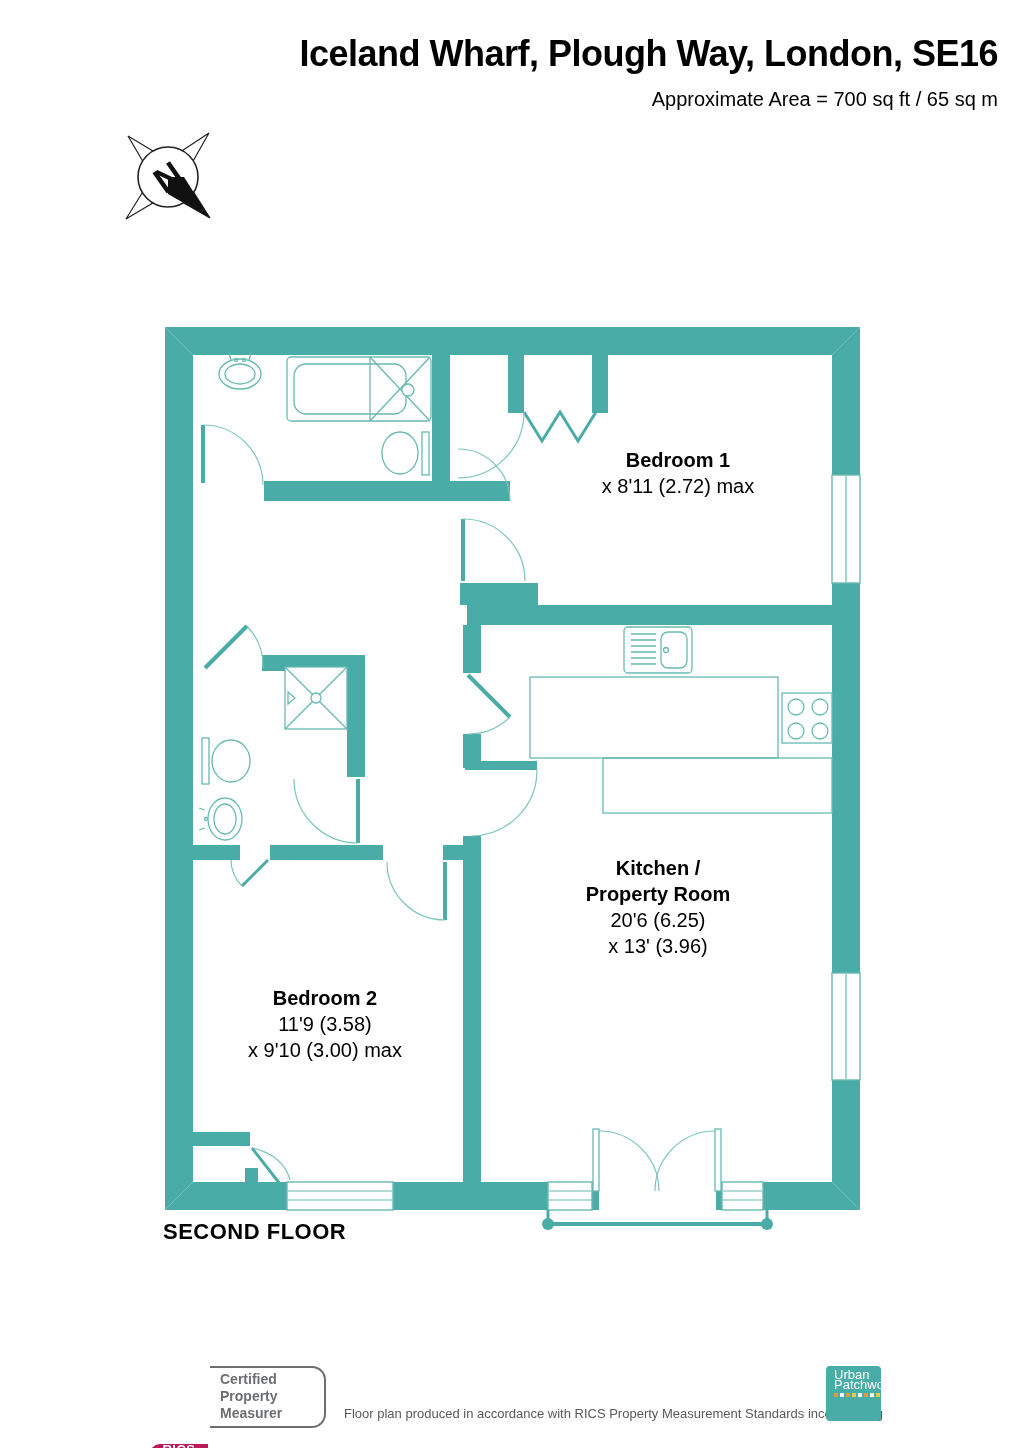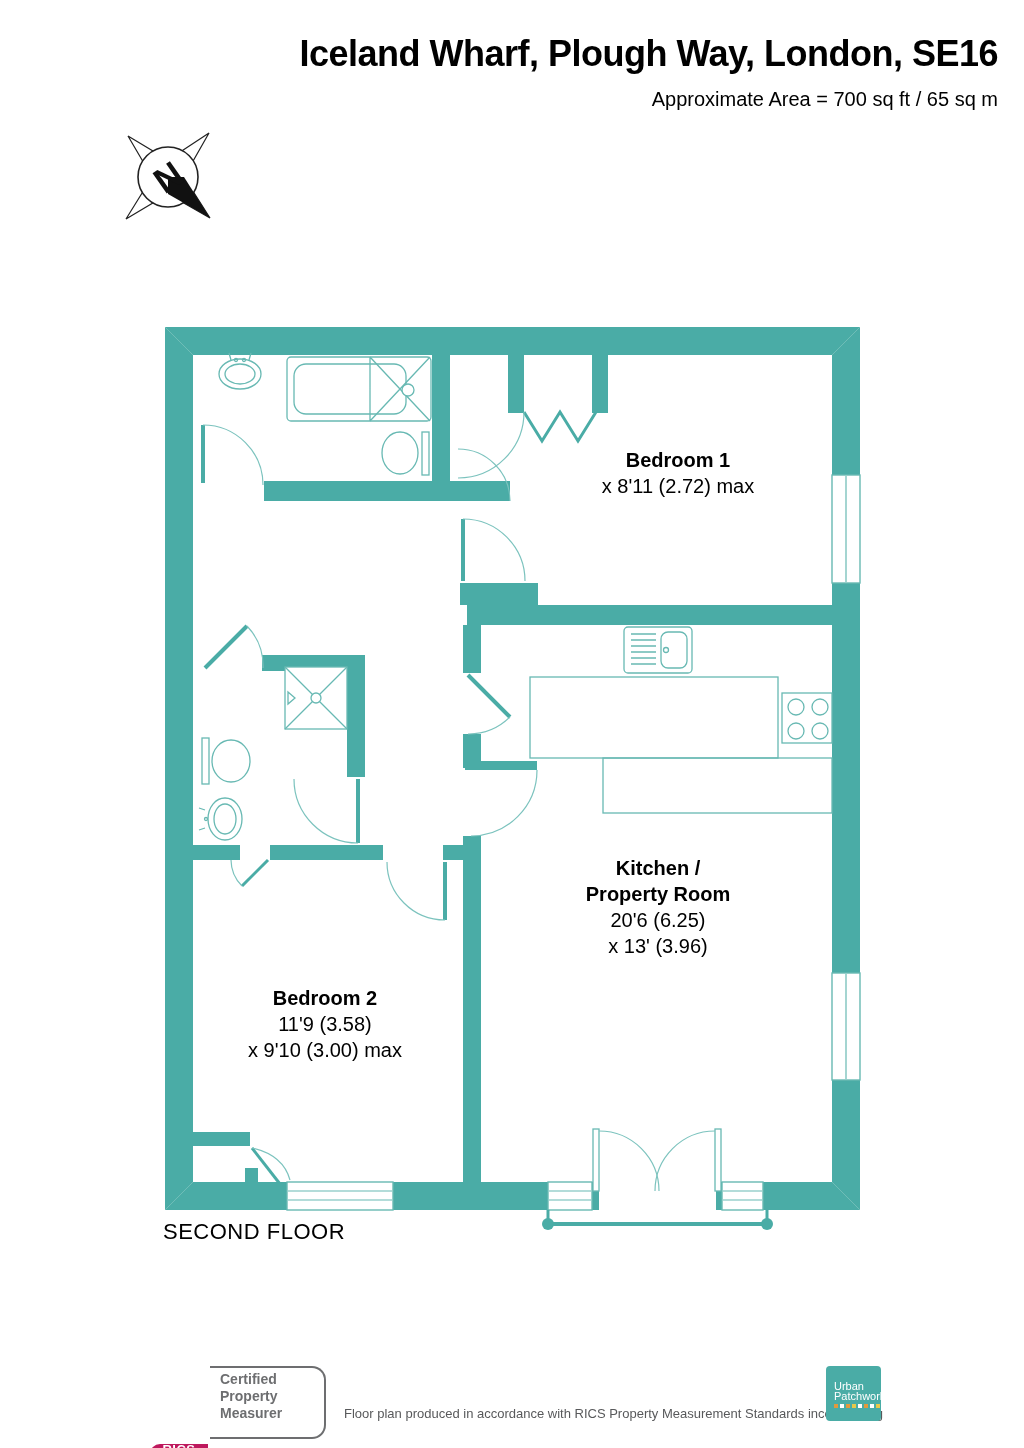--- a/index.html
+++ b/index.html
@@ -9,21 +9,21 @@
   
   #header{position:absolute;top:34px;right:26px;text-align:right;color:#000;}
   #title{font-size:36px;font-weight:bold;letter-spacing:-.5px;line-height:40px;margin:0 0 13px 0;}
   #area-line{font-size:20px;line-height:24px;margin:0 0 7px 0;}
   #note-line{font-size:13px;line-height:16px;}
 
   
   .room-label{position:absolute;text-align:center;color:#000;font-size:20px;line-height:26px;}
   .room-label .rn{font-weight:bold;}
 
-  #floor-label{position:absolute;left:163px;top:1219px;font-size:22px;font-weight:normal;
+  #floor-label{position:absolute;left:163px;top:1219px;font-size:22px;font-weight:bold;
                letter-spacing:.5px;color:#000;}
 
   
   svg{position:absolute;left:0;top:0;}
   .wall{fill:#4aaca6;}
   .fx{fill:none;stroke:#68b9b3;stroke-width:1.3px;}
   .fxw{fill:#fff;stroke:#68b9b3;stroke-width:1.3px;}
   .arc{fill:none;stroke:#7cc3be;stroke-width:1.2px;}
   .leaf{stroke:#4aaca6;stroke-width:4px;fill:none;}
   .leaf3{stroke:#4aaca6;stroke-width:3px;fill:none;}
@@ -32,26 +32,26 @@
   .miter{stroke:#79c2bc;stroke-width:1px;opacity:.8;}
   .balc{stroke:#4aaca6;}
 
   
   #rics-badge{position:absolute;left:150px;top:1444px;width:58px;height:57px;
       background:#be185d;border-radius:10px 0 0 10px;color:#fff;text-align:center;}
   #rics-label{font-size:13px;font-weight:bold;letter-spacing:.5px;margin-top:-2px;}
   #cert-box{position:absolute;left:210px;top:1366px;width:104px;height:51px;
       border:2px solid #6d6e70;border-left:none;border-radius:0 14px 14px 0;
       background:#fff;color:#6d6e70;font-weight:bold;font-size:14px;line-height:17px;
-      padding:3px 0 15px 10px;}
+      padding:3px 0 4px 10px;}
   #disclaimer{position:absolute;left:344px;top:1369px;color:#58595b;font-size:13px;
       line-height:18px;white-space:pre-wrap;}
   #urban-logo{position:absolute;left:826px;top:1366px;width:55px;height:55px;
       background:#4aaca6;border-radius:4px;color:#fff;}
-  #urban-logo .ut{font-size:11px;line-height:10px;padding:15px 0 0 8px;}
+  #urban-logo .ut{font-size:13px;line-height:10px;padding:4px 0 0 8px;}
   #urban-squares{display:flex;gap:2px;padding:3px 0 0 8px;}
   #urban-squares i{display:block;width:4px;height:4px;}
 </style>
 </head>
 <body>
 
 <div id="page">
 
   <svg width="1024" height="1448" viewBox="0 0 1024 1448">
 

